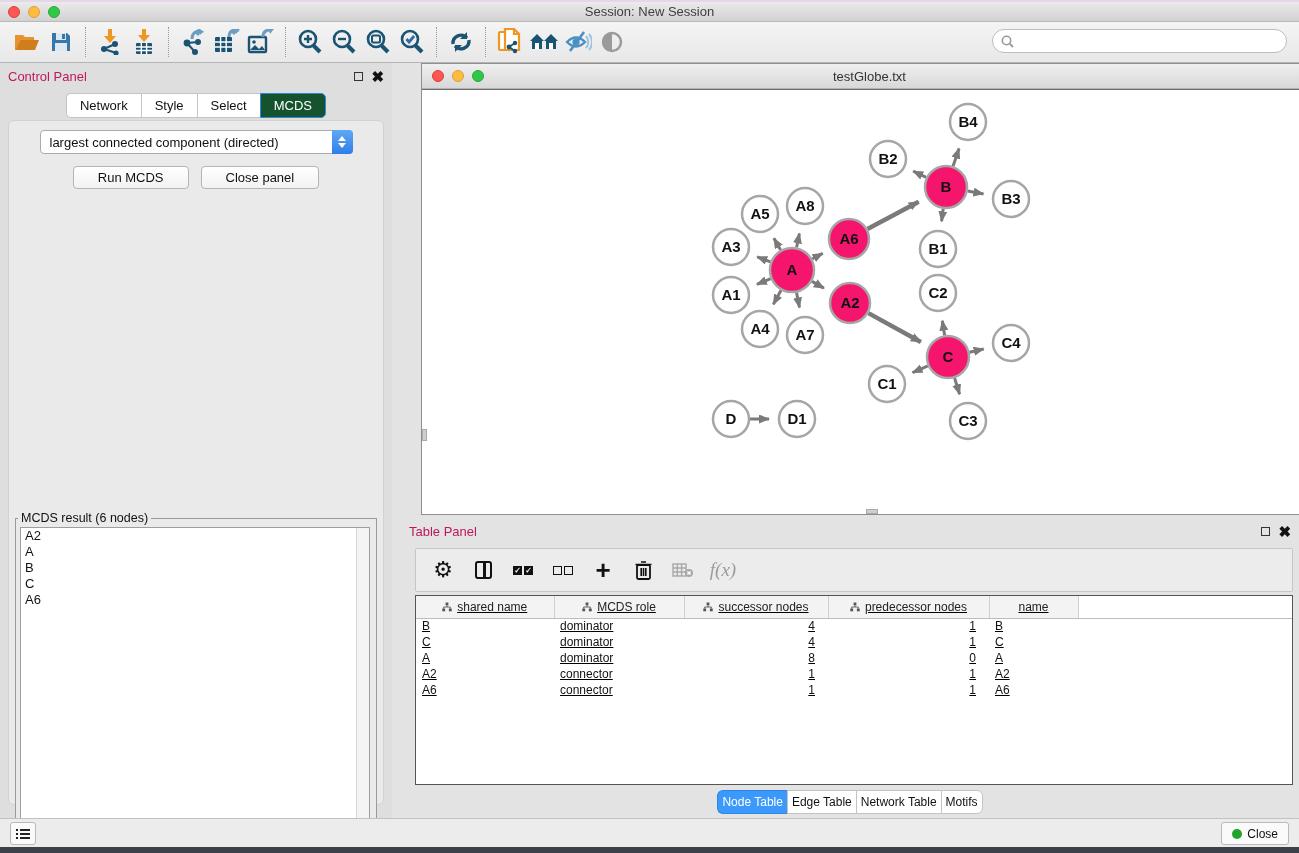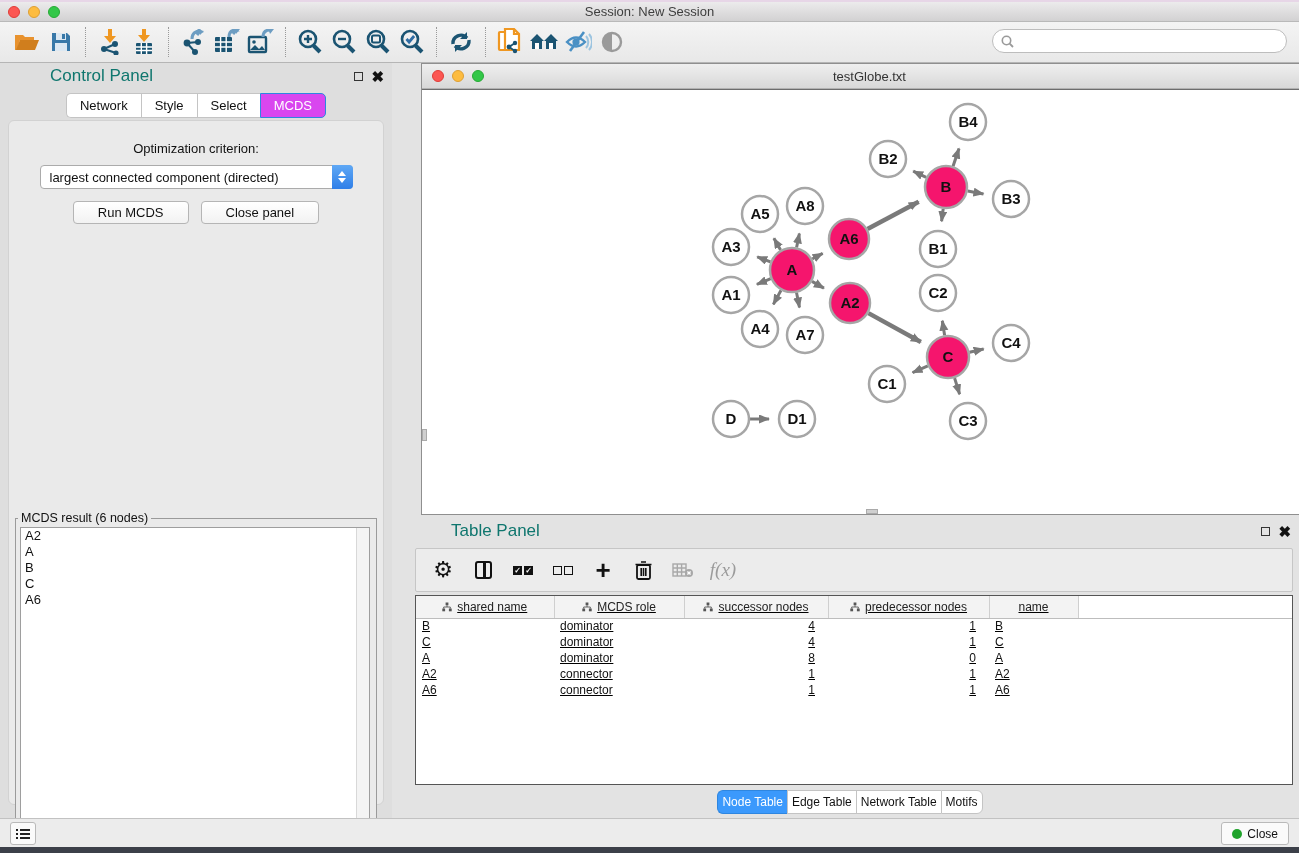--- a/index.html
+++ b/index.html
@@ -23,30 +23,30 @@
     display:flex; align-items:center; padding:0 10px; }
   .tbtn { width:34px; height:32px; display:flex; align-items:center; justify-content:center; cursor:default; }
   .tsep { width:1px; height:30px; margin:0 7px; border-left:1px dotted #9a9a9a; }
   .searchbox { position:absolute; right:12px; top:7px; width:295px; height:24px; background:#fff;
     border:1px solid #bdbdbd; border-radius:12px; display:flex; align-items:center; padding-left:8px; }
   .searchbox input{ border:none; outline:none; flex:1; font-size:12px; background:transparent; margin-left:5px; font-family:"Liberation Sans",sans-serif;}
 
   
   .control-panel{ position:absolute; left:0; top:63px; width:392px; height:755px; background:#dedede; }
   .panel-head{ height:26px; display:flex; align-items:center; padding:0 8px; }
-  .panel-head .ptitle{ font-size:17px; color:#0f766e; flex:1;margin-left:42px; }
+  .panel-head .ptitle{ font-size:13px; color:#be185d; flex:1; }
   .winbtn{ display:flex; align-items:center; gap:8px; }
   .float-ico{ width:9px; height:9px; border:1.5px solid #333; display:inline-block; }
   .close-x{ font-size:15px; font-weight:bold; color:#111; line-height:9px; }
   .cp-tabs{ position:absolute; left:0; top:30px; width:100%; display:flex; justify-content:center; }
   .cp-tab{ font-size:13px; padding:4px 13px; background:#fff; border:1px solid #c4c4c4; border-right:none;
     color:#111; cursor:default; }
   .cp-tab:first-child{ border-radius:5px 0 0 5px; }
   .cp-tab:last-child{ border-radius:0 5px 5px 0; border-right:1px solid #c4c4c4; }
-  .cp-tab.active{ background:#d946ef; border-color:#2e86e0; color:#fff; }
+  .cp-tab.active{ background:#14532d; border-color:#2e86e0; color:#fff; }
   .cp-inner{ position:absolute; left:8px; top:57px; width:376px; height:685px; background:#eaeaea;
     border:1px solid #d2d2d2; border-radius:6px; }
   .opt-label{ text-align:center; font-size:13px; color:#111; margin-top:20px; }
   .dropdown{ position:relative; margin:9px auto 0; width:313px; height:24px; background:#fff;
     border:1px solid #ababab; border-radius:4px; display:flex; align-items:center; font-size:13px; color:#111;
     padding-left:9px; }
   .dd-cap{ position:absolute; right:-1px; top:-1px; width:21px; height:24px; background:linear-gradient(#5fa8f5,#2f7fe8);
     border-radius:0 4px 4px 0; display:flex; flex-direction:column; align-items:center; justify-content:center; gap:2px;}
   .tri-up{ width:0;height:0;border-left:4px solid transparent;border-right:4px solid transparent;border-bottom:5px solid #fff;}
   .tri-dn{ width:0;height:0;border-left:4px solid transparent;border-right:4px solid transparent;border-top:5px solid #fff;}
@@ -284,21 +284,20 @@
         <span class="close-x">✖</span>
       </span>
     </div>
     <div class="cp-tabs">
         <div class="cp-tab">Network</div>
         <div class="cp-tab">Style</div>
         <div class="cp-tab">Select</div>
         <div class="cp-tab active">MCDS</div>
       </div>
     <div class="cp-inner">
-      <div class="opt-label">Optimization criterion:</div>
       <div class="dropdown">
         <span>largest connected component (directed)</span>
         <span class="dd-cap">
             <span class="tri-up"></span>
             <span class="tri-dn"></span>
           </span>
       </div>
       <div class="cp-buttons">
         <button class="btn">Run MCDS</button>
         <button class="btn">Close panel</button>

